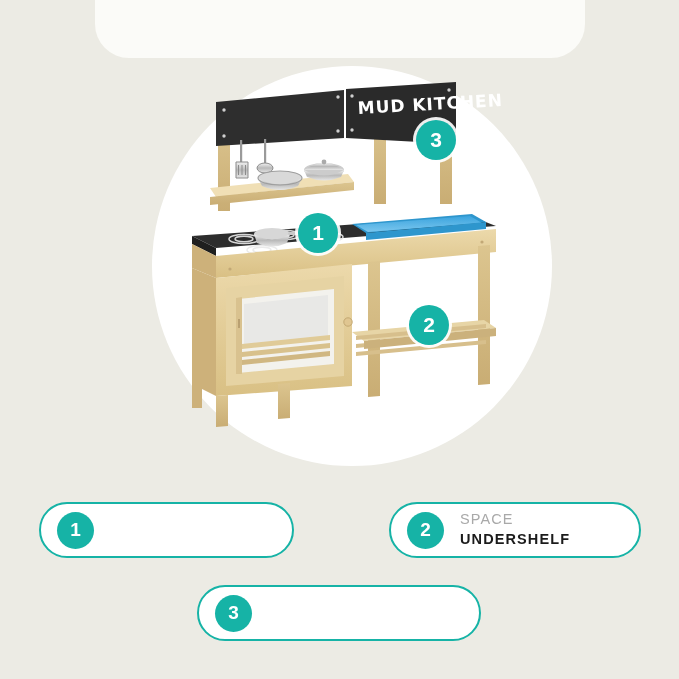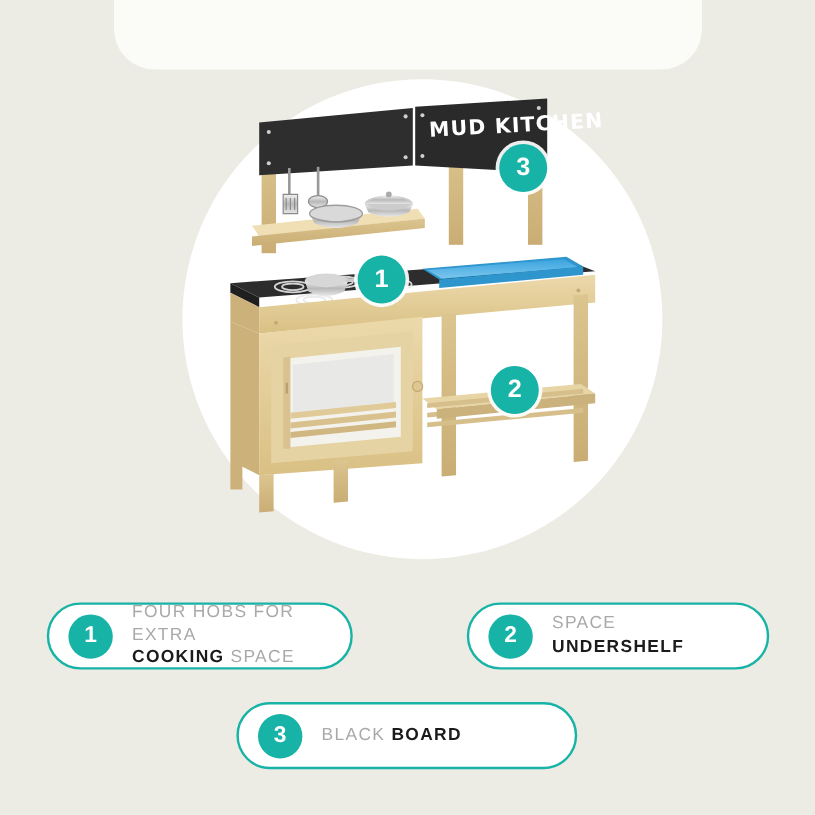--- a/index.html
+++ b/index.html
@@ -189,34 +189,27 @@
       <polygon points="126,318 138,317 138,352 126,353" fill="url(#woodDk)"></polygon>
     </svg>
   </div>
 
   <div class="pin pin-1">1</div>
   <div class="pin pin-2">2</div>
   <div class="pin pin-3">3</div>
 
   <div class="card" id="card1">
     <div class="num">1</div>
-    <div class="txt">
-      <span class="l-light">FOUR HOBS FOR EXTRA</span>
-      <span class="l-bold">COOKING</span><span class="l-mix"> SPACE</span>
-    </div>
   </div>
 
   <div class="card" id="card2">
     <div class="num">2</div>
     <div class="txt">
       <span class="l-light">SPACE</span>
       <span class="l-bold">UNDERSHELF</span><span class="l-mix"></span>
     </div>
   </div>
 
   <div class="card" id="card3">
     <div class="num">3</div>
-    <div class="txt">
-      <span class="l-mix">BLACK </span><span class="l-bold">BOARD</span>
-    </div>
   </div>
 
 </div>
 
 </body></html>

